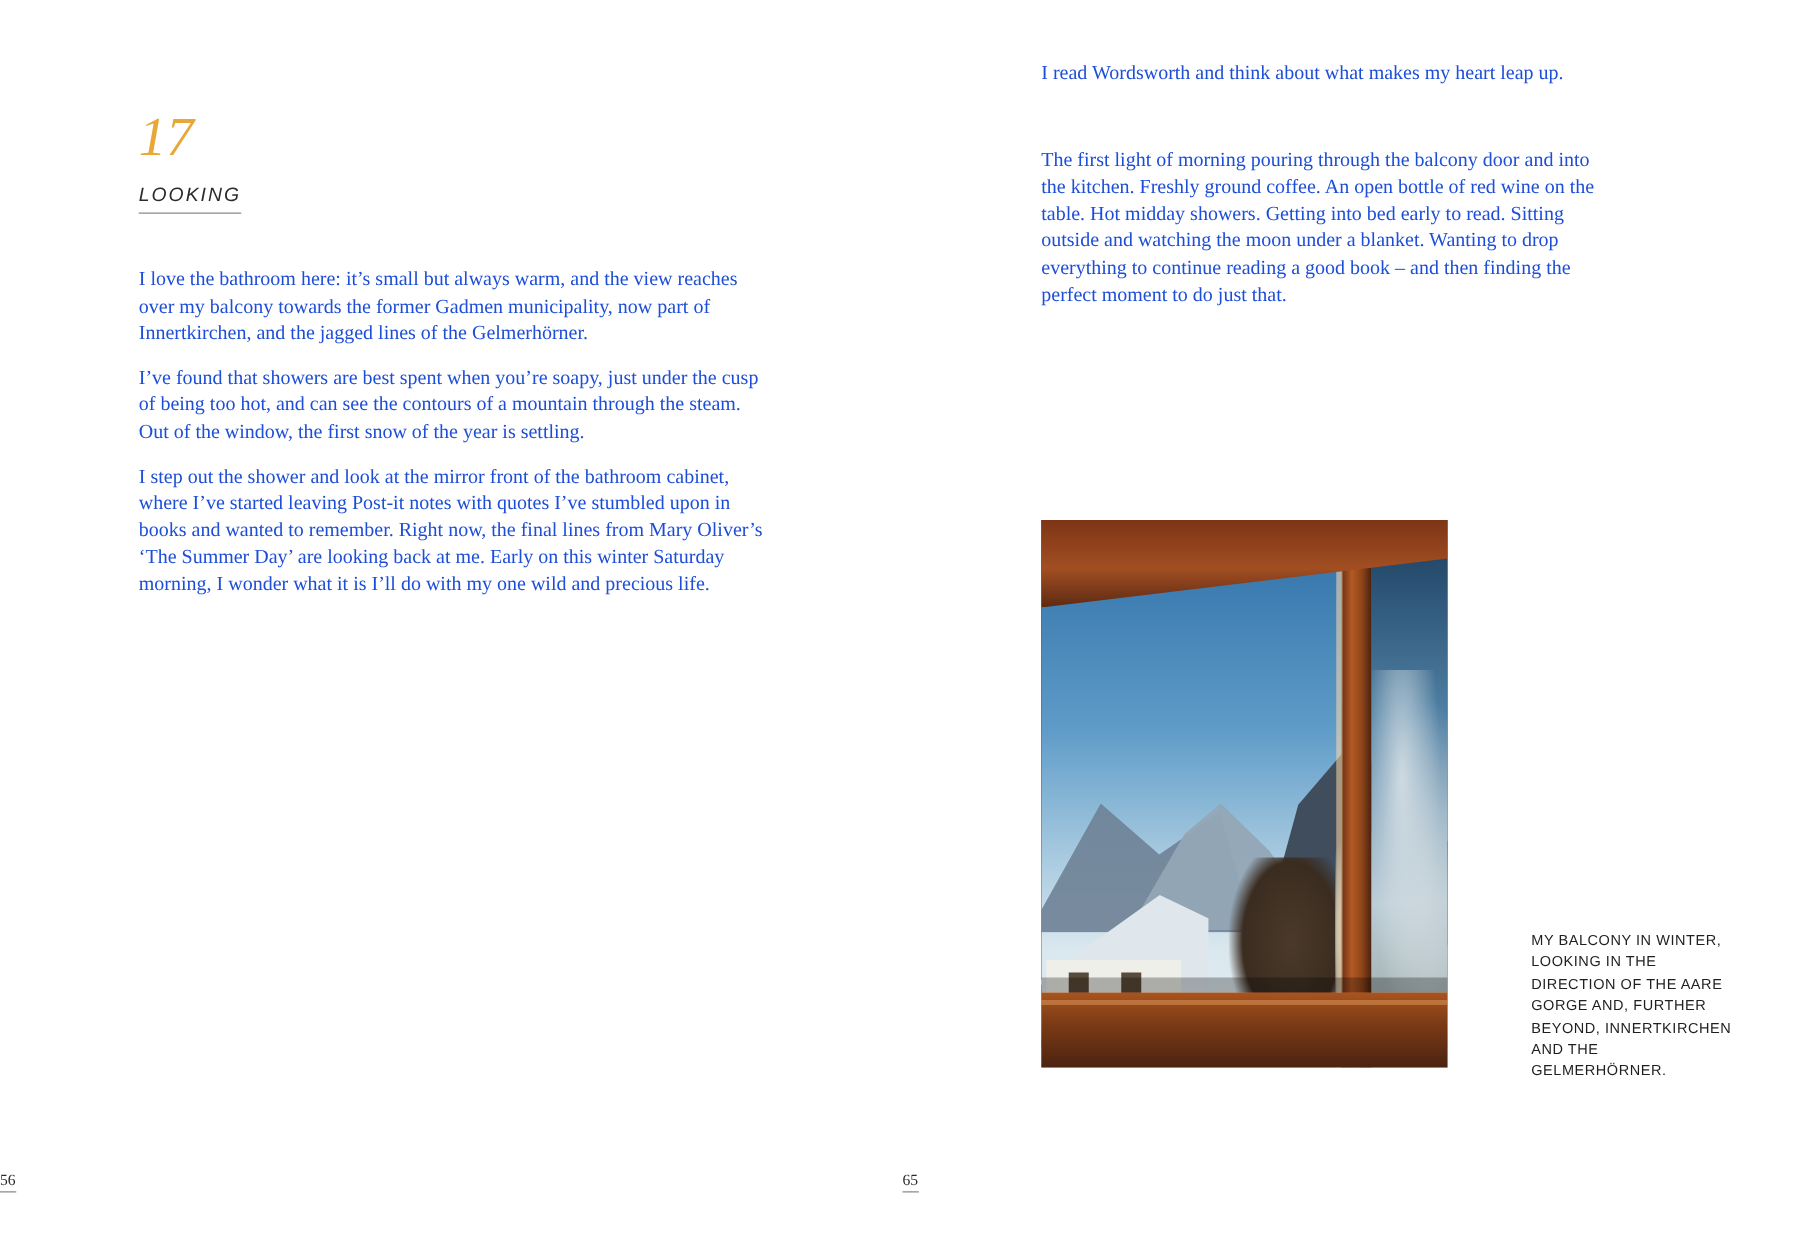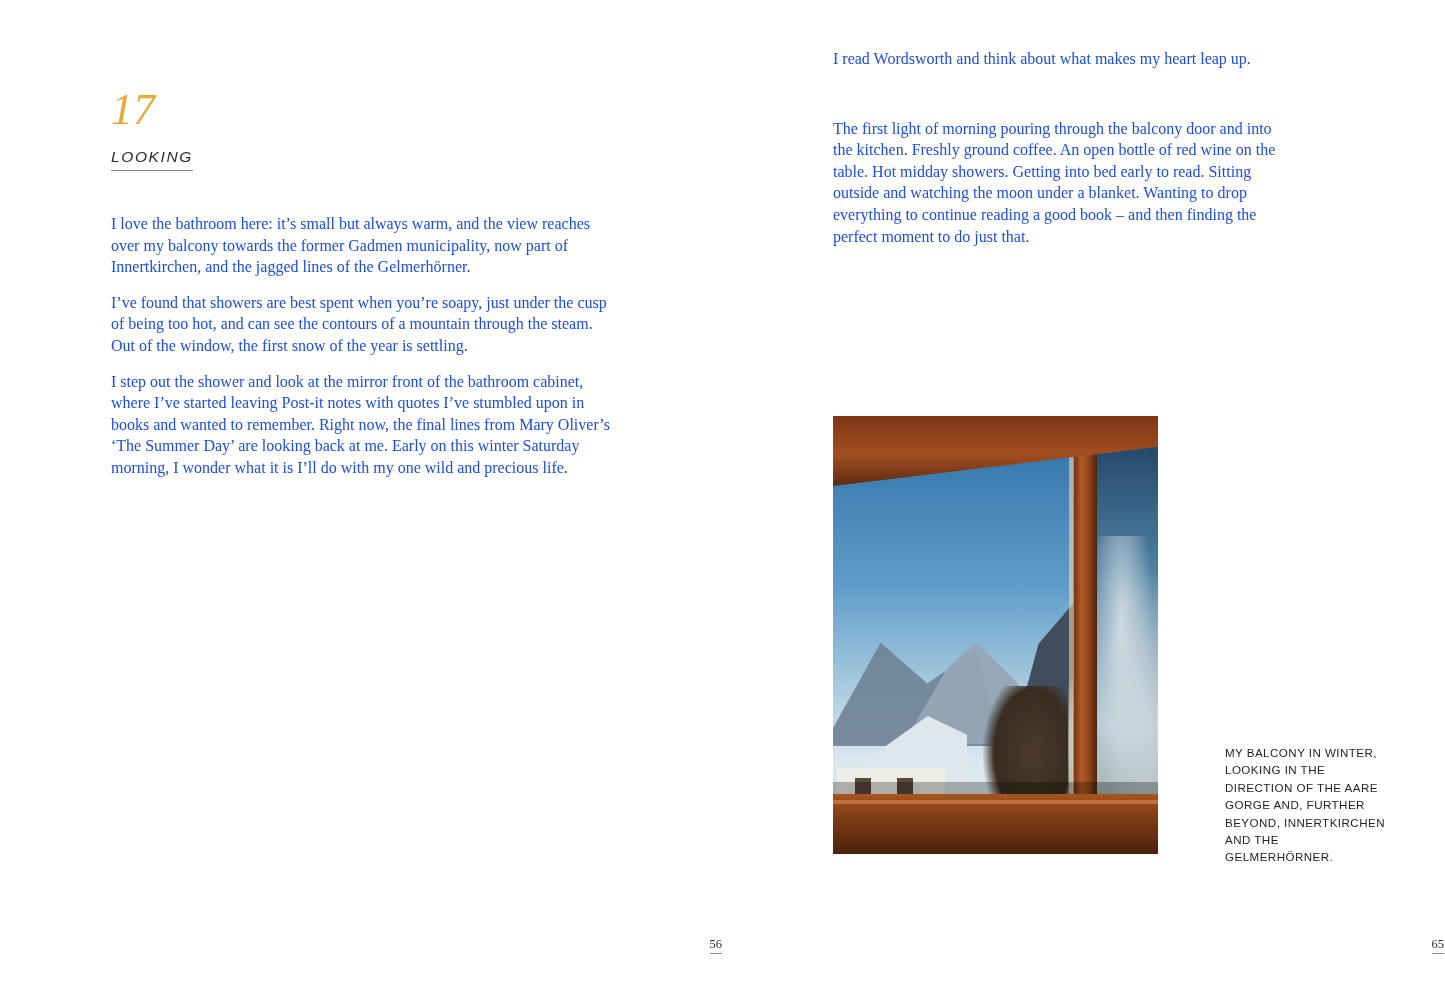--- a/index.html
+++ b/index.html
@@ -212,21 +212,21 @@
     line-height: 17.4px;
     letter-spacing: .45px;
     color: #1f1f1f;
     margin-left: 37px;
   }
 
   .folio {
     position: absolute;
     bottom: 44px;
     left: 0; right: 0;
-    text-align: right;
+    text-align: left;
     font-family: "Liberation Serif", serif;
     font-size: 12.5px;
     color: #2b2b2b;
   }
   .folio span {
     border-bottom: 1px solid #8a8a8a;
     padding-bottom: 2px;
   }
 </style>
 </head>

